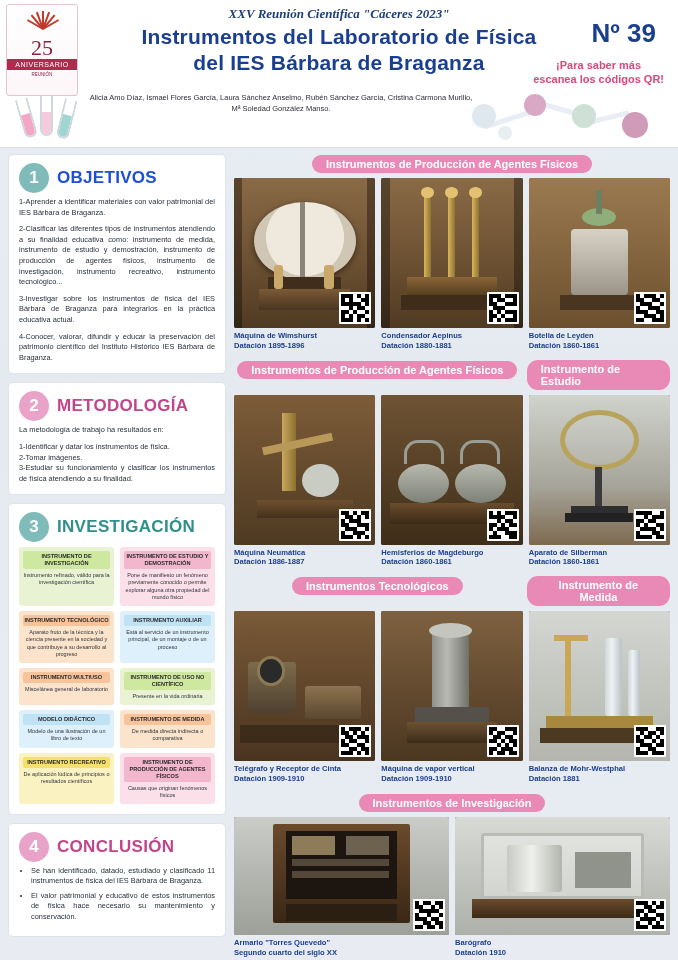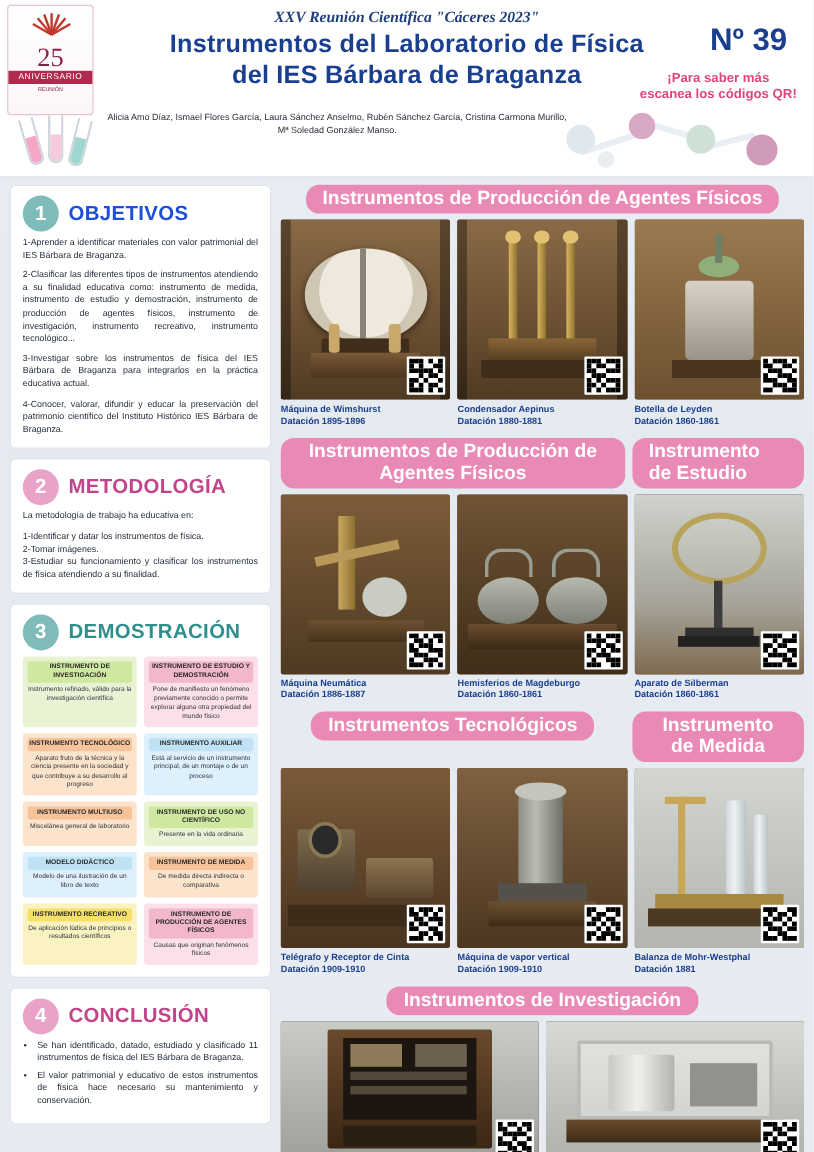--- a/index.html
+++ b/index.html
@@ -128,21 +128,21 @@
   .class-cell .cd {
     font-size:5.5px; line-height:7.2px; color:#30353c; text-align:center; display:block;
   }
 
   .concl-list { font-size:7.4px; line-height:10.4px; color:#26303c; margin:4px 0 0 0; padding-left:12px; text-align:justify; }
   .concl-list li { margin-bottom:4px; }
 
   
   .band {
     display:inline-block;
-    color:#ffffff; font-weight:bold; font-size:16px;
+    color:#ffffff; font-weight:bold; font-size:11px;
     padding:3px 14px; border-radius:11px;
     margin:0 0 5px 0;
   }
   .band-row { display:flex; gap:6px; align-items:flex-start; }
   .band-center { text-align:center; }
 
   .photo-row { display:flex; gap:6px; margin-bottom:4px; }
   .photo-item { flex:1; }
   .photo {
     position:relative;
@@ -254,31 +254,31 @@
           <p>4-Conocer, valorar, difundir y educar la preservación del patrimonio científico del Instituto Histórico IES Bárbara de Braganza.</p>
         </div>
       </div>
 
       <div class="card">
         <div class="sec-head">
           <div class="num-circle" style="background:#e9a3c8">2</div>
           <div class="sec-title" style="color:#c2458b">METODOLOGÍA</div>
         </div>
         <div class="sec-body">
-          <p>La metodología de trabajo ha educativa en:</p>
+          <p>La metodología de trabajo ha resultados en:</p>
           <p style="margin-bottom:0">1-Identificar y datar los instrumentos de física.</p>
           <p style="margin-bottom:0">2-Tomar imágenes.</p>
           <p>3-Estudiar su funcionamiento y clasificar los instrumentos de física atendiendo a su finalidad.</p>
         </div>
       </div>
 
       <div class="card">
         <div class="sec-head">
           <div class="num-circle" style="background:#7fbcb9">3</div>
-          <div class="sec-title" style="color:#2f8f8c">DEMOSTRACIÓN</div>
+          <div class="sec-title" style="color:#2f8f8c">INVESTIGACIÓN</div>
         </div>
         <div class="class-grid">
           <div class="class-cell" style="background:#e9f3d4">
             <span class="ct" style="background:#cfe8a0">INSTRUMENTO DE INVESTIGACIÓN</span>
             <span class="cd">Instrumento refinado, válido para la investigación científica</span>
           </div>
           <div class="class-cell" style="background:#fbdfe9">
             <span class="ct" style="background:#f2b6cd">INSTRUMENTO DE ESTUDIO Y DEMOSTRACIÓN</span>
             <span class="cd">Pone de manifiesto un fenómeno previamente conocido o permite explorar alguna otra propiedad del mundo físico</span>
           </div>

